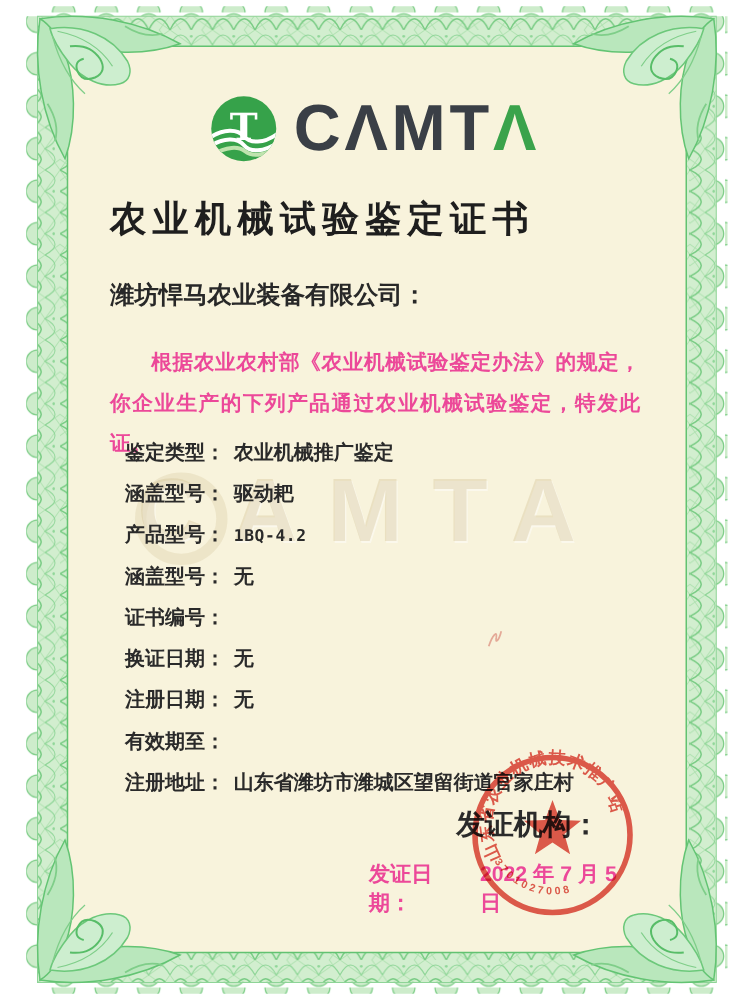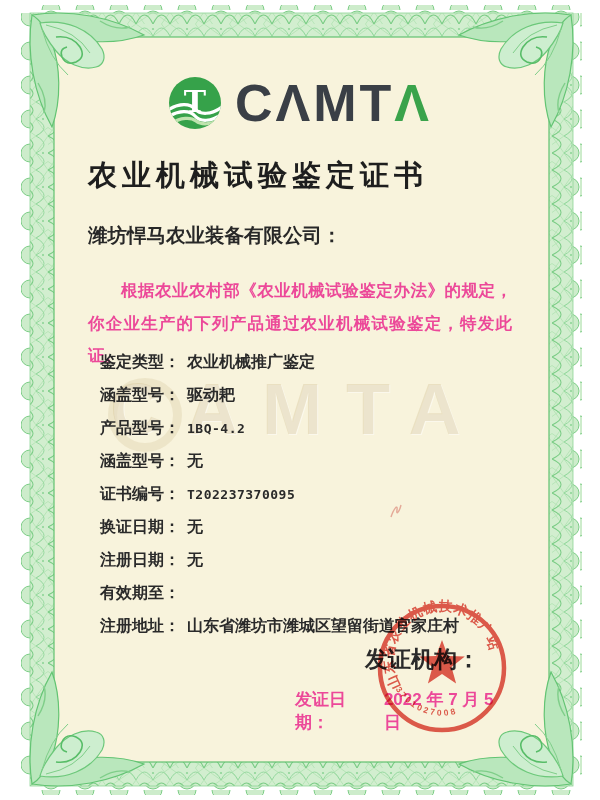--- a/index.html
+++ b/index.html
@@ -149,21 +149,20 @@
       <div class="field-row">
         <span class="f-label">产品型号：</span>
         <span class="f-value mono">1BQ-4.2</span>
       </div>
       <div class="field-row">
         <span class="f-label">涵盖型号：</span>
         <span class="f-value">无</span>
       </div>
       <div class="field-row">
         <span class="f-label">证书编号：</span>
-        <span class="f-value mono">T202237370095</span>
       </div>
       <div class="field-row">
         <span class="f-label">换证日期：</span>
         <span class="f-value">无</span>
       </div>
       <div class="field-row">
         <span class="f-label">注册日期：</span>
         <span class="f-value">无</span>
       </div>
       <div class="field-row">

